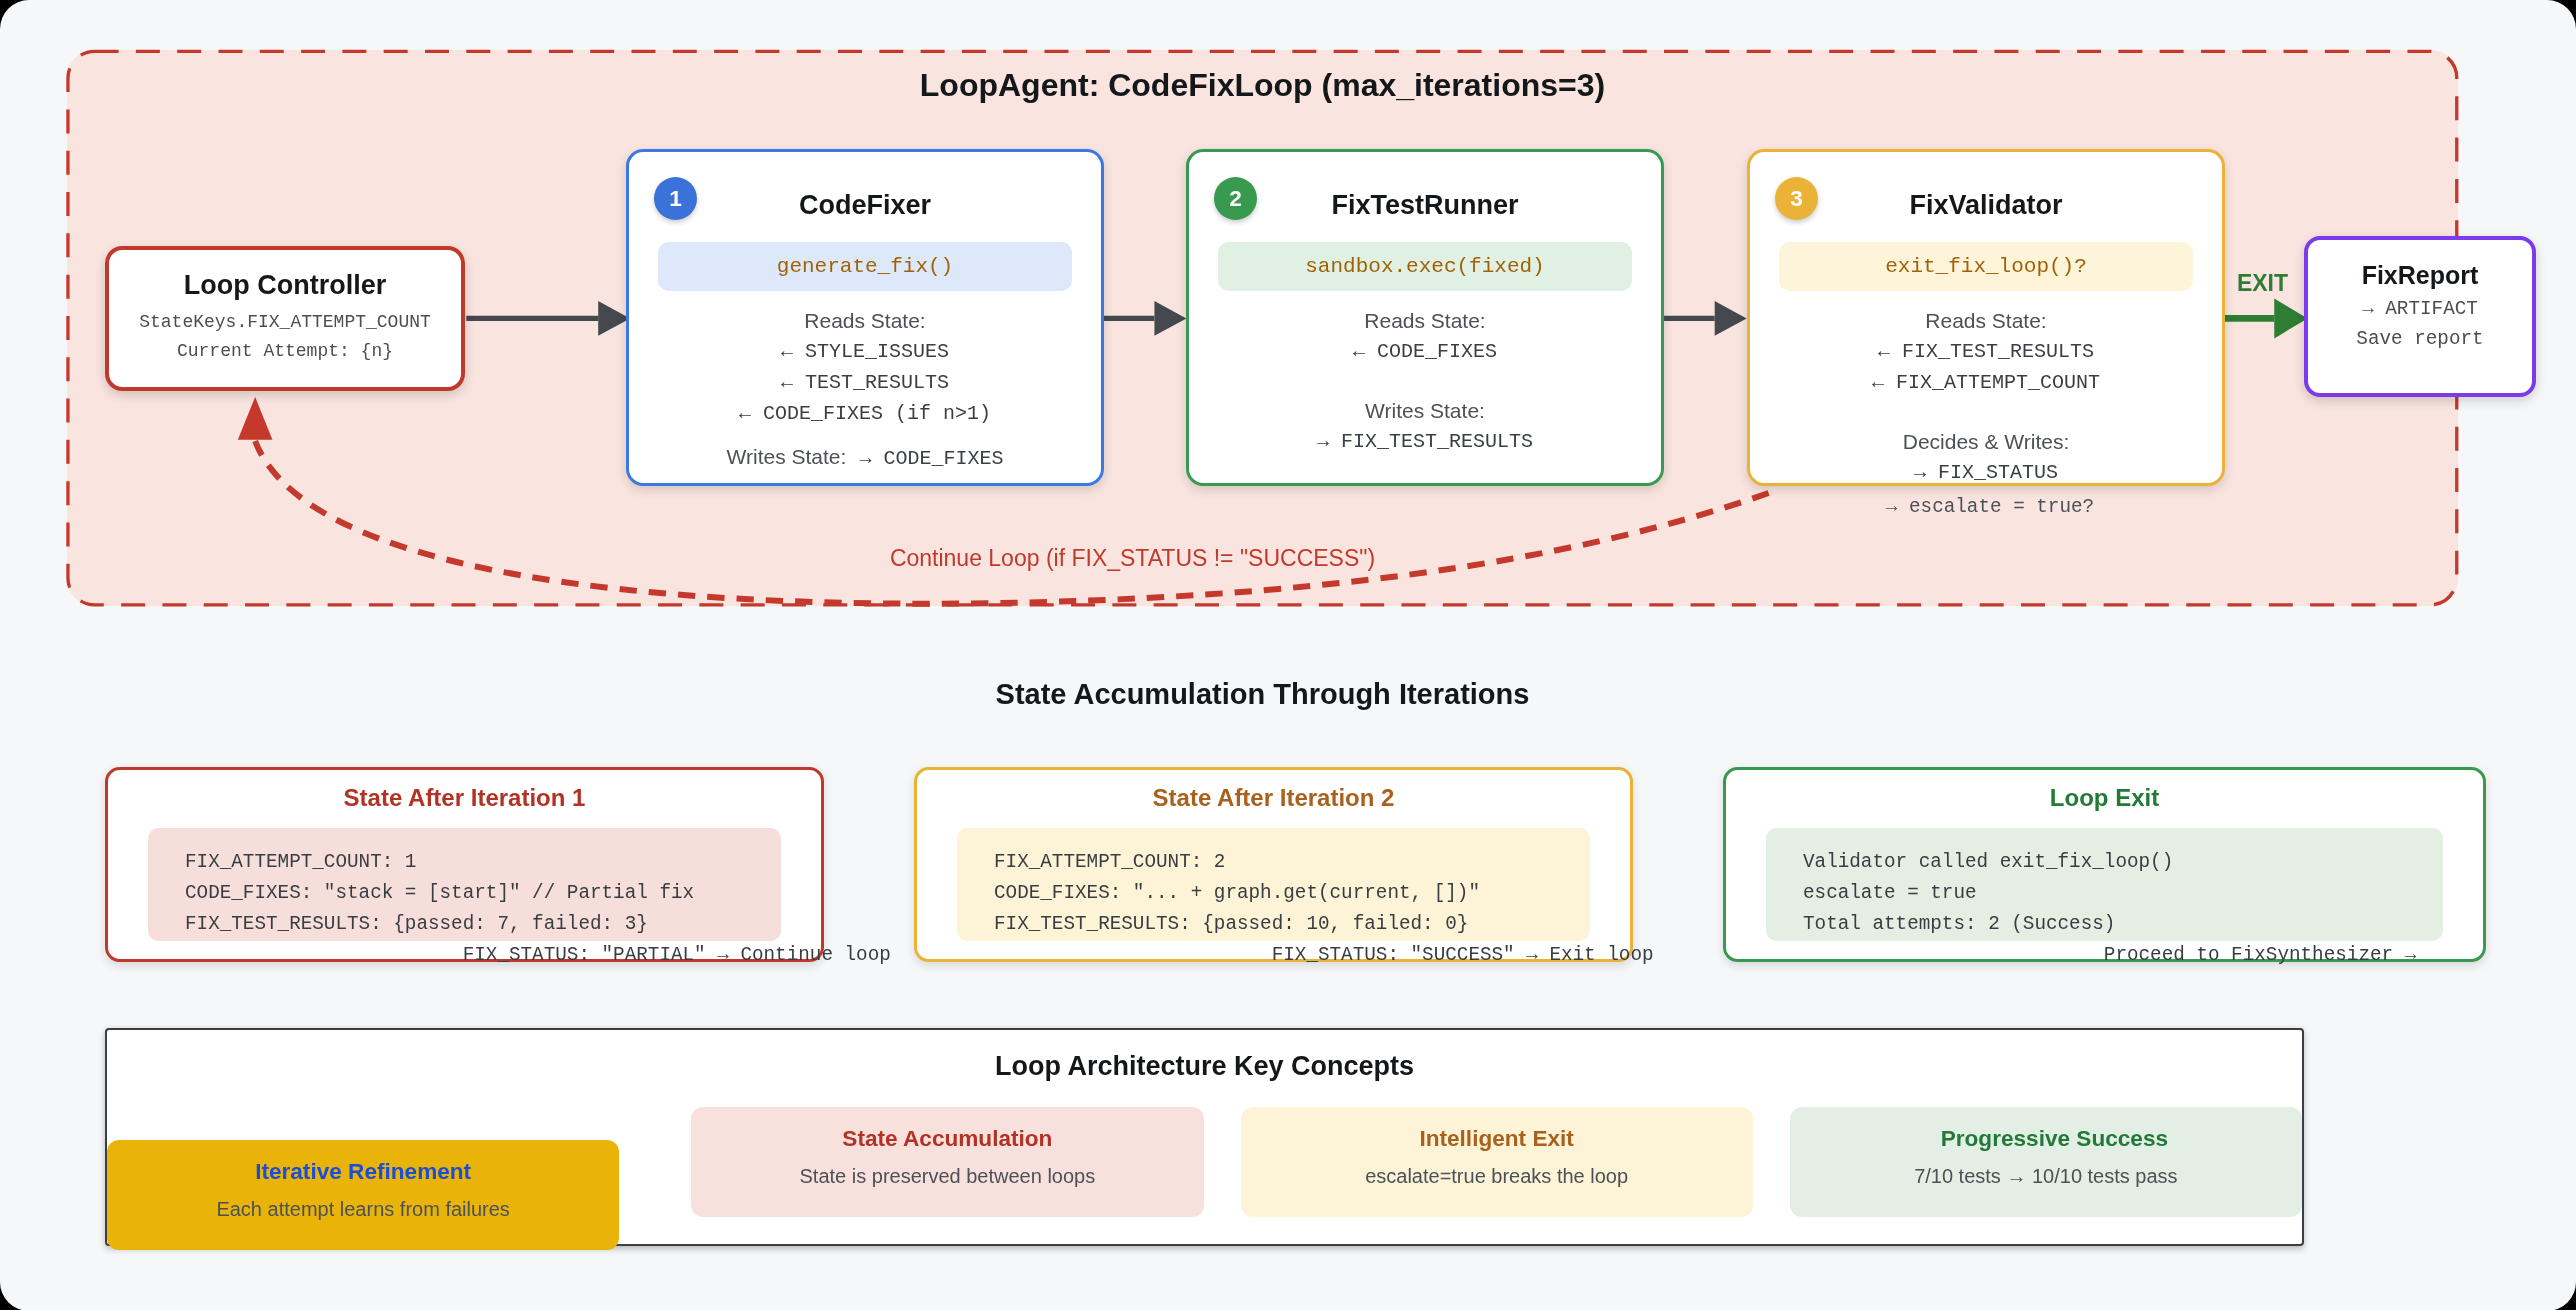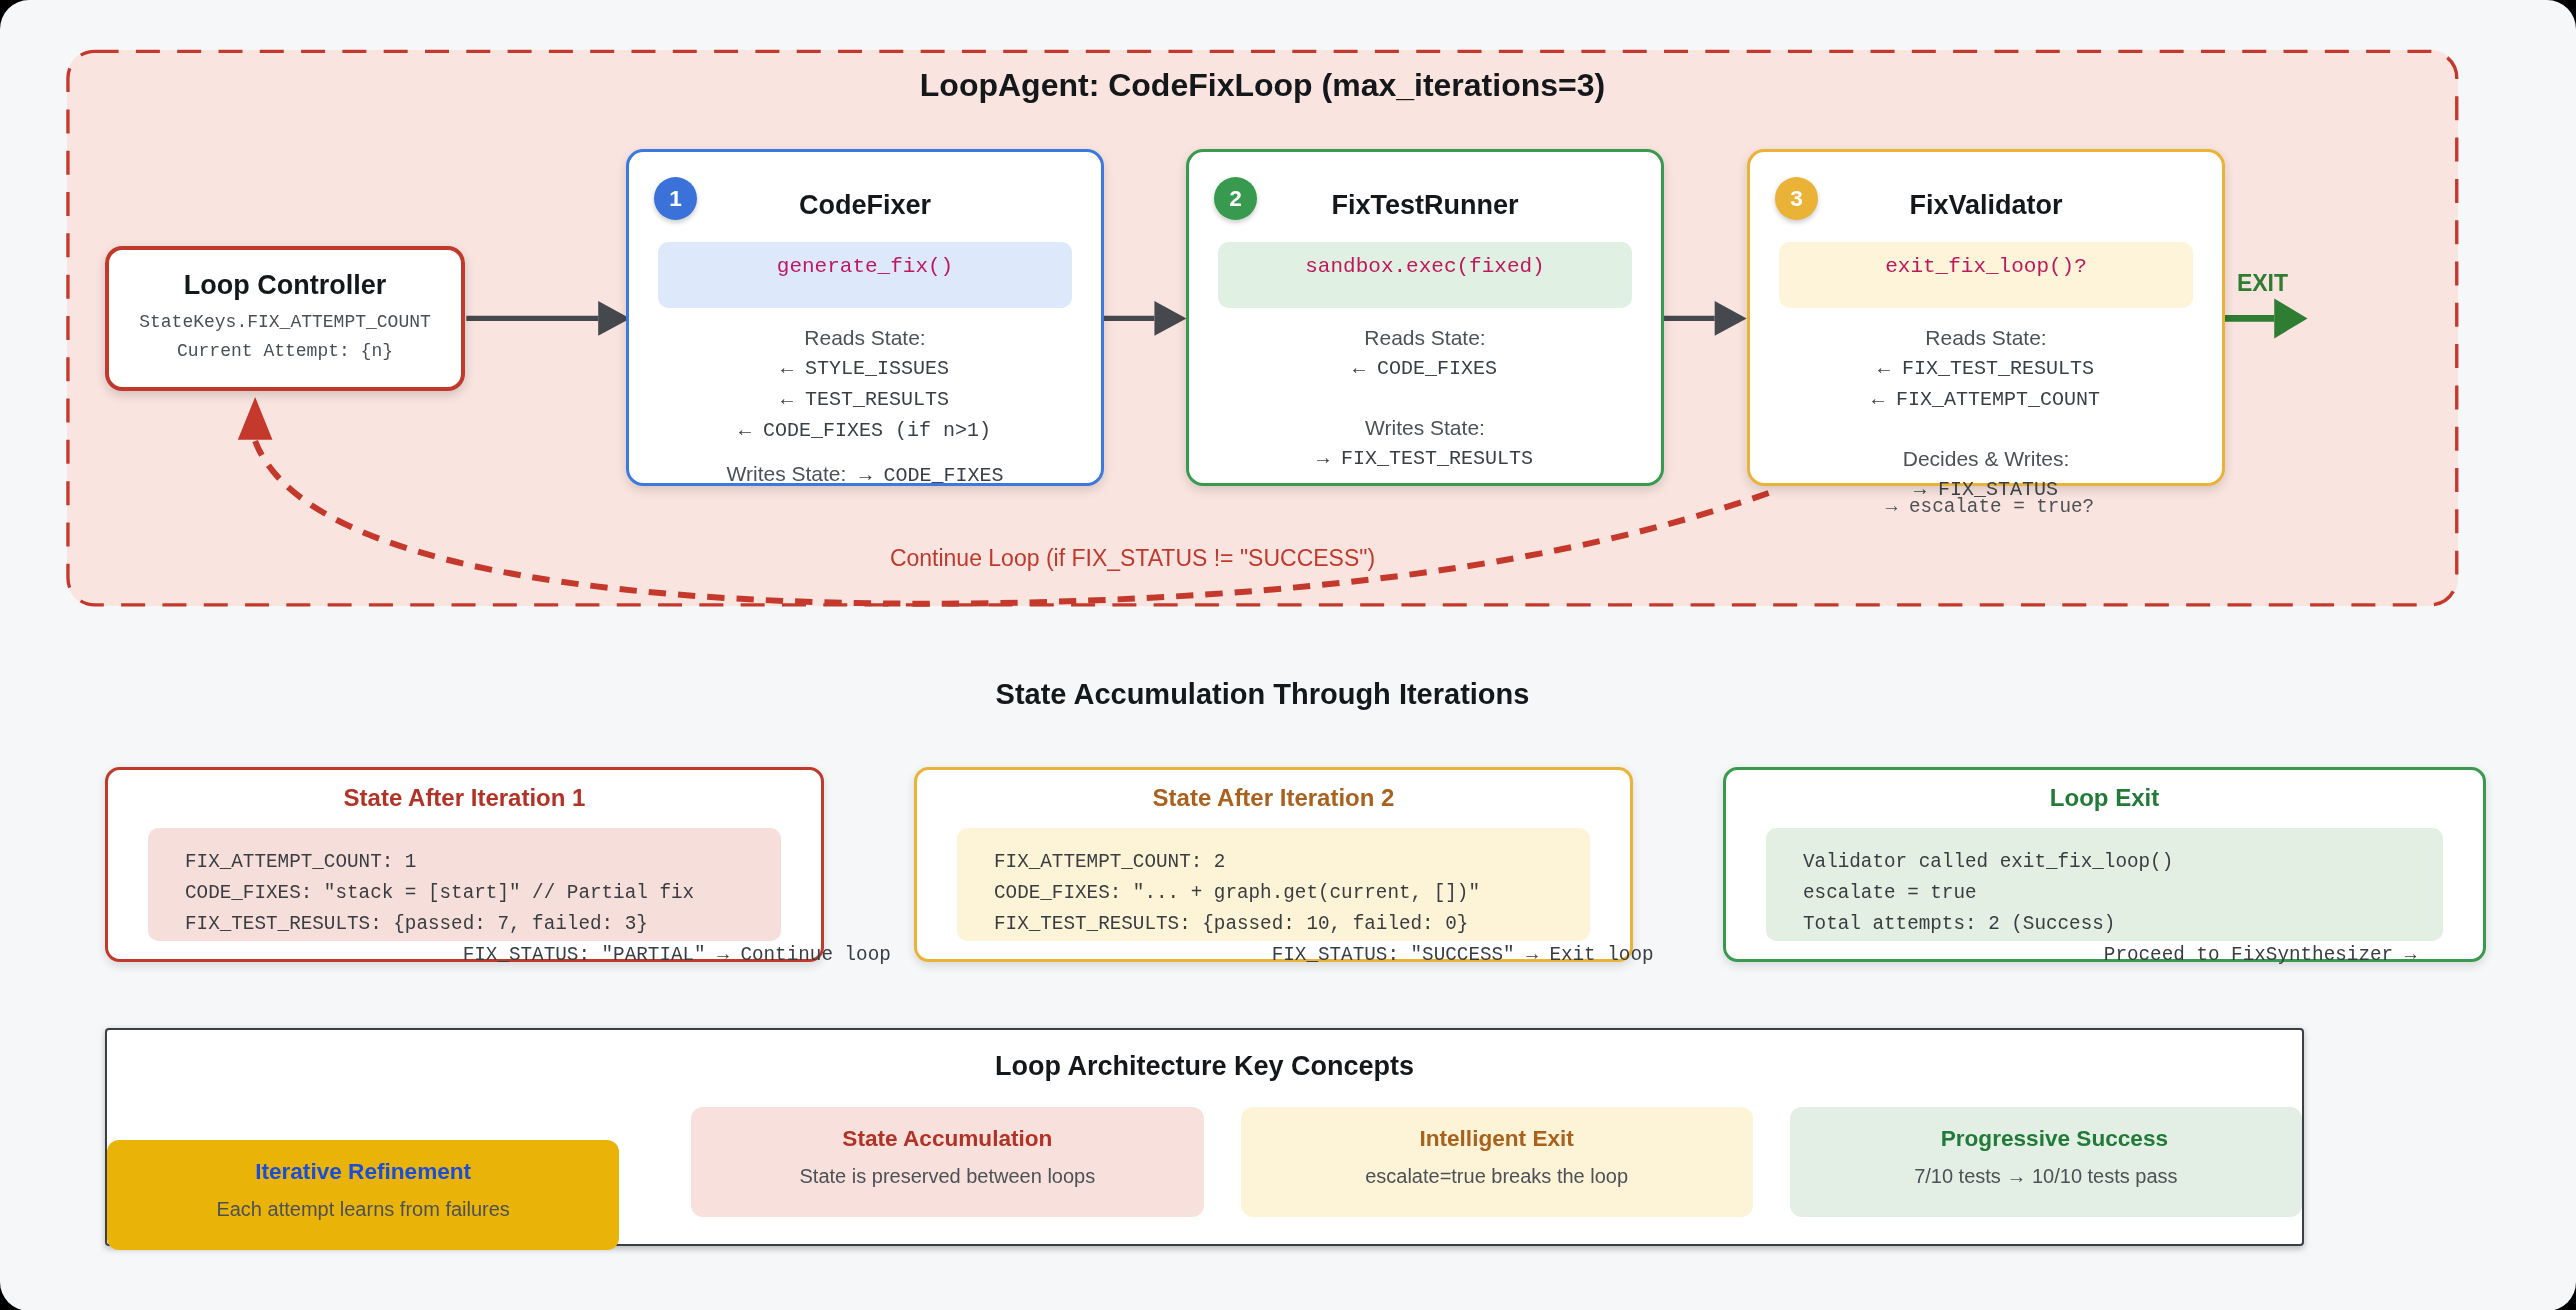--- a/index.html
+++ b/index.html
@@ -21,21 +21,21 @@
   
   .agent{top:149px;width:478px;height:337px;background:#fff;border-radius:17.3px;box-shadow:0 4px 10.7px rgba(0,0,0,.14);z-index:3;box-sizing:border-box;text-align:center;}
   .agent.a1{left:626px;border:3.3px solid #3c78e0;}
   .agent.a2{left:1186px;border:3.3px solid #379a4e;}
   .agent.a3{left:1747px;border:3.3px solid #eab236;}
   .badge{position:absolute;left:25px;top:25px;width:43px;height:43px;border-radius:50%;color:#fff;font-size:22.6px;font-weight:bold;line-height:43px;text-align:center;box-shadow:0 2.7px 5.3px rgba(0,0,0,.2);}
   .a1 .badge{background:#3a72d9;}
   .a2 .badge{background:#379a4e;}
   .a3 .badge{background:#eab236;}
   .agent-title{margin-top:37px;font-size:27px;font-weight:bold;color:#15181b;line-height:32px;}
-  .pill{margin:21px 29px 14px 29px;height:66px;border-radius:10.7px;font-size:21px;color:#be185d;line-height:49px;}
+  .pill{margin:21px 29px 14px 29px;height:49px;border-radius:10.7px;font-size:21px;color:#a16207;line-height:49px;}
   .a1 .pill{background:#dde8fb;}
   .a2 .pill{background:#e0f0e3;}
   .a3 .pill{background:#fdf4d9;}
   .sec-label{margin-top:13.3px;font-size:21px;color:#4c5157;line-height:31px;}
   .state-line{font-size:20px;color:#3a3f45;line-height:31px;}
   .gap-top{margin-top:28px;}
   .writes-inline{margin-top:12px;font-size:21px;line-height:32px;color:#4c5157;}
   .writes-inline .mono{color:#3a3f45;font-size:20px;margin-left:13px;}
   .escalate{position:absolute;left:8px;right:0;bottom:-35px;text-align:center;font-size:19.3px;color:#4c5157;}
 
@@ -150,20 +150,25 @@
     <div class="sec-label">Reads State:</div>
     <div class="state-line mono">← FIX_TEST_RESULTS</div>
     <div class="state-line mono">← FIX_ATTEMPT_COUNT</div>
     <div class="sec-label gap-top">Decides &amp; Writes:</div>
     <div class="state-line mono">→ FIX_STATUS</div>
     <div class="escalate mono">→ escalate = true?</div>
   </div>
 
   <div class="abs exit-label">EXIT</div>
 
+  <div class="abs report">
+    <div class="r-title">FixReport</div>
+    <div class="r-line mono">→ ARTIFACT</div>
+    <div class="r-line mono">Save report</div>
+  </div>
 
   <div class="abs state-heading">State Accumulation Through Iterations</div>
 
   <div class="abs state-box sb1">
     <div class="sb-title">State After Iteration 1</div>
     <div class="code-block">
       <pre>FIX_ATTEMPT_COUNT: 1
 CODE_FIXES: "stack = [start]" // Partial fix
 FIX_TEST_RESULTS: {passed: 7, failed: 3}
                         FIX_STATUS: "PARTIAL" → Continue loop</pre>

